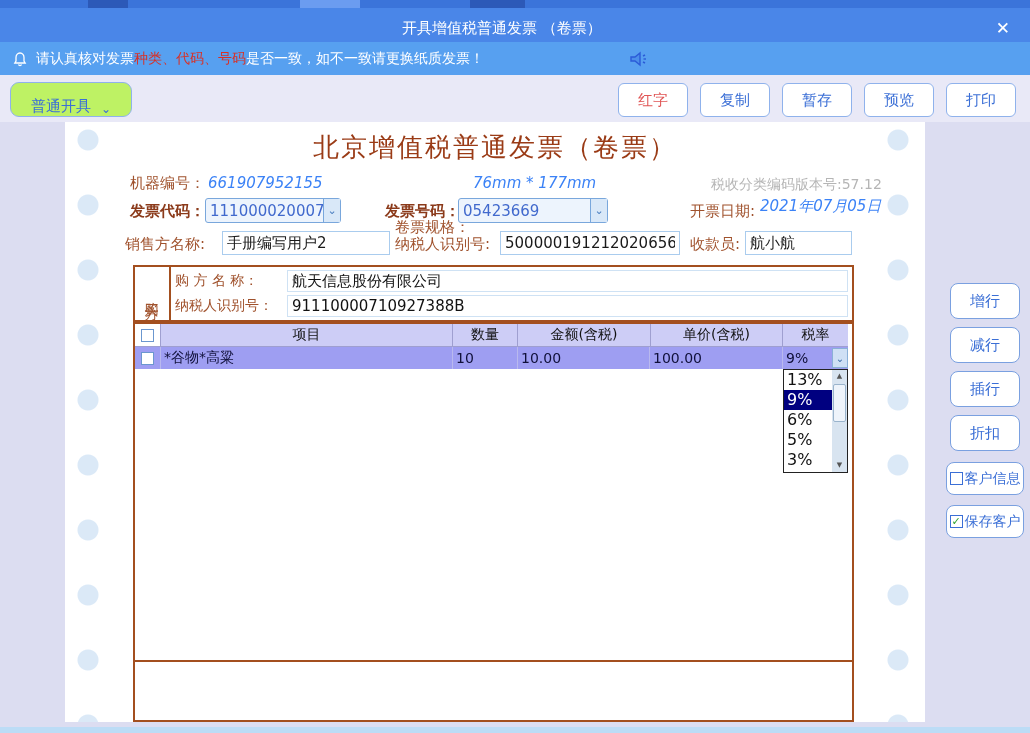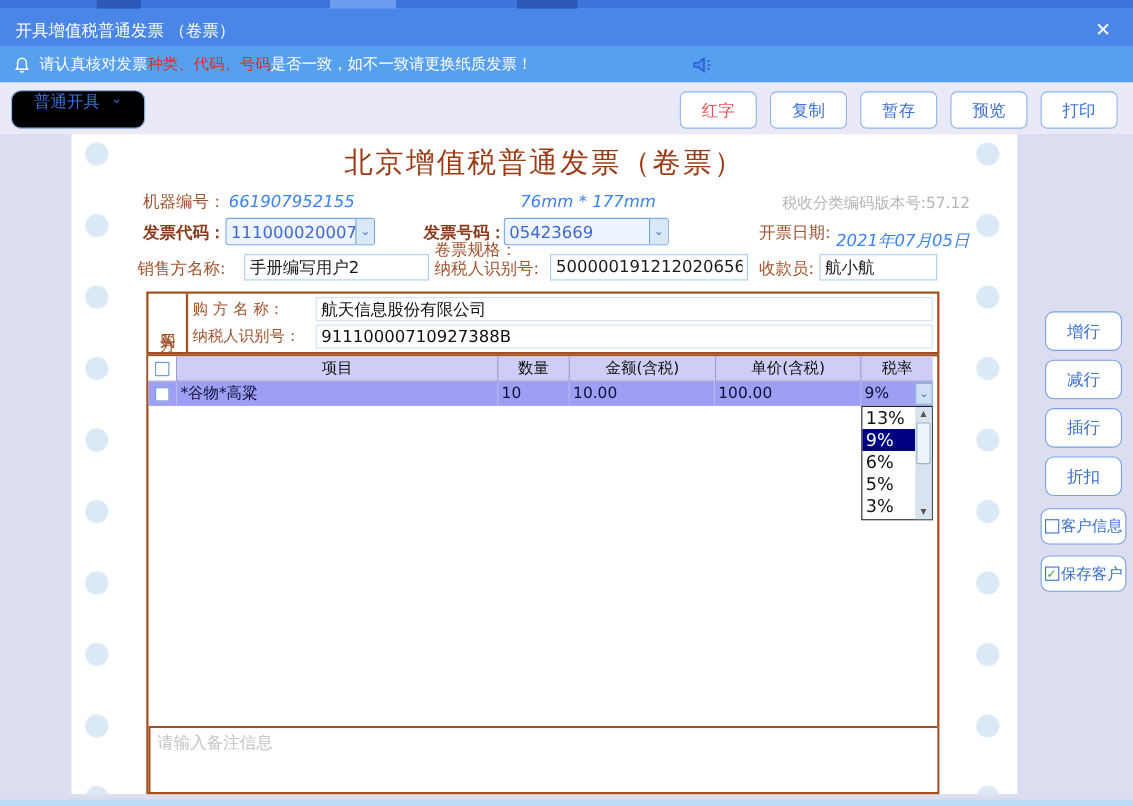--- a/index.html
+++ b/index.html
@@ -5,33 +5,33 @@
   * { margin:0; padding:0; box-sizing:border-box; }
   html,body { width:1030px; height:733px; }
   body { font-family:"DejaVu Sans","Liberation Sans",sans-serif; position:relative; overflow:hidden; background:#dcddf1; }
   .abs { position:absolute; }
 
   
   .top-strip { left:0; top:0; width:1030px; height:8px; background:#3b74da; }
   .frag { position:absolute; top:0; height:8px; background:#2c59b8; }
 
   
-  .titlebar { left:0; top:8px; width:1030px; height:40px; background:#4a86e8; display:flex; align-items:center; padding:0 14px; }
+  .titlebar { left:0; top:8px; width:1030px; height:40px; background:#4a86e8; display:flex; align-items:center; padding:0 14px;text-align:center; }
   .titlebar .title { color:#ffffff; font-size:15px; flex:1; }
   .close-btn { color:#ffffff; font-size:17px; cursor:pointer; padding:0 6px; }
 
   
   .notifbar { left:0; top:42px; width:1030px; height:33px; background:#57a0f0; display:flex; align-items:center; padding:0 12px; color:#ffffff; font-size:14px;font-family:Liberation Serif, serif; }
   .notif-red { color:#d93025; }
   .bell { width:16px; height:16px; margin-right:8px; }
   .speaker { position:absolute; left:628px; top:7px; width:22px; height:20px; }
 
   
   .toolbar { left:0; top:75px; width:1030px; height:47px; background:#e9e9f7; }
-  .mode-select { position:absolute; left:10px; top:7px; width:122px; height:35px; background:#000000; border:1px solid #8fb2ec; border-radius:9px; display:flex; align-items:flex-start; justify-content:center; gap:10px; color:#3b6fd6; font-size:15px; cursor:pointer; }
+  .mode-select { position:absolute; left:10px; top:7px; width:122px; height:35px; background:#bef264; border:1px solid #8fb2ec; border-radius:9px; display:flex; align-items:flex-end; justify-content:center; gap:10px; color:#3b6fd6; font-size:15px; cursor:pointer; }
   .tb-btn { position:absolute; top:8px; width:70px; height:34px; background:#ffffff; border:1px solid #8fb2ec; border-radius:6px; color:#3b6fd6; font-size:15px; display:flex; align-items:center; justify-content:center; cursor:pointer; }
   .tb-btn.red { color:#e05555; }
 
   
   .main { left:0; top:122px; width:1030px; height:605px; background:#dcddf1; }
   .panel { position:absolute; left:65px; top:0; width:860px; height:600px; background:#ffffff; }
   .dots { position:absolute; top:0; bottom:0; width:22px; background-image:radial-gradient(circle at 11px 18px, #dbe9f7 10px, transparent 11px); background-size:22px 65px; background-repeat:repeat-y; }
   .dots.left { left:12px; }
   .dots.right { left:822px; }
 
@@ -161,21 +161,21 @@
     <div class="abs combo" style="left:140px;top:76px;width:136px;">
       <span class="cval">111000020007</span>
       <span class="carr">⌄</span>
     </div>
     <span class="abs lbl-brown-b" style="left:320px;top:80px;">发票号码：</span>
     <div class="abs combo" style="left:393px;top:76px;width:150px;">
       <span class="cval">05423669</span>
       <span class="carr">⌄</span>
     </div>
     <span class="abs lbl-brown" style="left:625px;top:80px;">开票日期:</span>
-    <span class="abs val-black" style="left:695px;top:88px;text-align:center;">2021年07月05日</span>
+    <span class="abs val-black" style="left:695px;top:75px;text-align:center;">2021年07月05日</span>
 
     <span class="abs lbl-brown" style="left:60px;top:113px;">销售方名称:</span>
     <input class="abs txt-input" style="left: 157px; top: 109px; width: 168px;" value="手册编写用户2">
     <span class="abs lbl-brown" style="left:330px;top:113px;">纳税人识别号:</span>
     <input class="abs txt-input" style="left: 435px; top: 109px; width: 180px;" value="500000191212020656">
     <span class="abs lbl-brown" style="left:625px;top:113px;">收款员:</span>
     <input class="abs txt-input" style="left: 680px; top: 109px; width: 107px;" value="航小航">
 
     <div class="abs buyer-box">
       <div class="buyer-side">
@@ -227,23 +227,20 @@
           <div class="tax-item">3%</div>
         </div>
         <div class="tax-scroll">
           <span class="scr-arrow">▲</span>
           <span class="scr-thumb"></span>
           <span class="scr-arrow">▼</span>
         </div>
       </div>
 
       <div class="totals">
-        <div class="totals-right">
-          <textarea class="remarks" placeholder="请输入备注信息" style=""></textarea>
-        </div>
       </div>
     </div>
   </div>
 
   <div class="side-btn" style="left:950px;top:161px;">增行</div>
   <div class="side-btn" style="left:950px;top:205px;">减行</div>
   <div class="side-btn" style="left:950px;top:249px;">插行</div>
   <div class="side-btn" style="left:950px;top:293px;">折扣</div>
   <div class="side-btn wide" style="left:946px;top:340px;">
     <span class="side-chk"></span>

